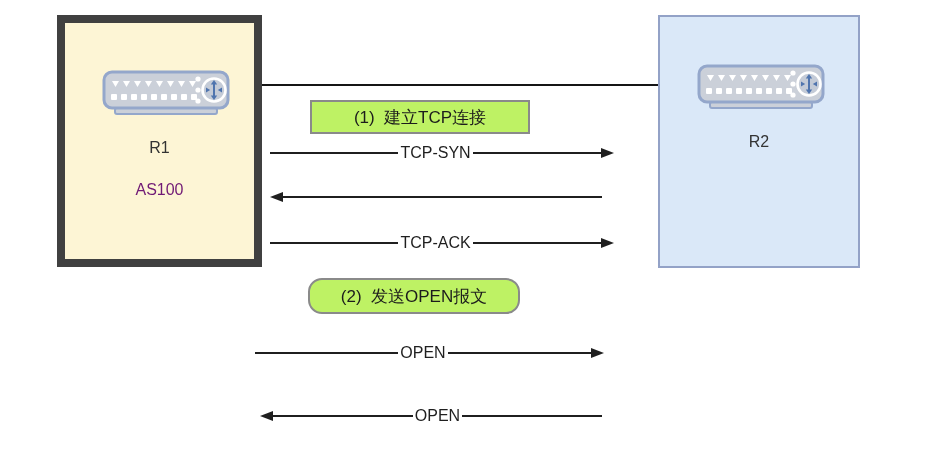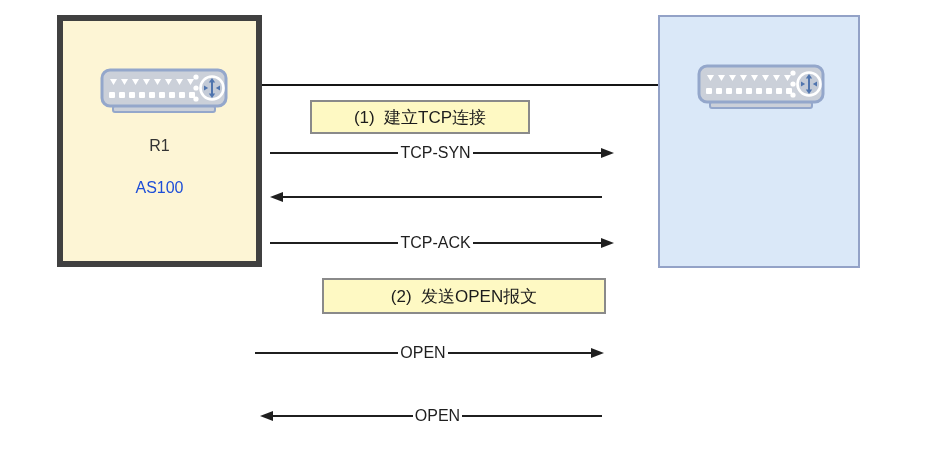--- a/index.html
+++ b/index.html
@@ -1,34 +1,34 @@
 <!DOCTYPE html>
 <html><head>
 <meta charset="utf-8">
 <style>
   html,body{margin:0;padding:0;background:#ffffff;}
   body{font-family:"Liberation Sans","DejaVu Sans",sans-serif;color:#2b2b2b;}
   .canvas{position:relative;width:935px;height:449px;background:#ffffff;overflow:hidden;}
 
   
   .node{position:absolute;box-sizing:border-box;}
-  .node-r1{left:57px;top:15px;width:205px;height:252px;background:#FDF5D5;border:6px solid #404040;}
+  .node-r1{left:57px;top:15px;width:205px;height:252px;background:#FDF5D5;border:8px solid #404040;}
   .node-r2{left:658px;top:15px;width:202px;height:253px;background:#DAE8F8;border:2px solid #93A2C7;}
   .router{position:absolute;left:36px;top:46px;width:130px;height:48px;}
   .node-name{position:absolute;left:0;top:116px;width:100%;text-align:center;font-size:16px;color:#333;}
-  .node-as{position:absolute;left:0;top:158px;width:100%;text-align:center;font-size:16px;color:#1d4ed8;}
+  .node-as{position:absolute;left:0;top:158px;width:100%;text-align:center;font-size:16px;color:#701a75;}
 
   
   .link-line{position:absolute;left:218px;top:84px;width:480px;height:0;border-top:2px solid #151515;}
 
   
-  .step{position:absolute;box-sizing:border-box;background:#fef9c3;border:2px solid #8A8A8A;
+  .step{position:absolute;box-sizing:border-box;background:#bef264;border:2px solid #8A8A8A;
         display:flex;align-items:center;justify-content:center;font-size:17px;color:#1c1c1c;white-space:pre;}
   .step-1{left:310px;top:100px;width:220px;height:34px;}
-  .step-2{left:322px;top:278px;width:284px;height:36px;}
+  .step-2{left:308px;top:278px;width:212px;height:36px;border-radius:14px;}
 
   
   .msg{position:absolute;height:20px;display:flex;align-items:center;}
   .msg .seg{flex:1;height:0;border-top:2px solid #1f1f1f;}
   .msg .lbl{padding:0 2px;font-size:16px;color:#1f1f1f;white-space:nowrap;line-height:20px;}
   .msg .head-r{width:0;height:0;border-top:5px solid transparent;border-bottom:5px solid transparent;border-left:13px solid #1f1f1f;}
   .msg .head-l{width:0;height:0;border-top:5px solid transparent;border-bottom:5px solid transparent;border-right:13px solid #1f1f1f;}
   .msg-tcp-syn{left:270px;top:143px;width:344px;}
   .msg-tcp-synack{left:270px;top:187px;width:332px;}
   .msg-tcp-ack{left:270px;top:233px;width:344px;}
@@ -109,20 +109,21 @@
       </g>
       <circle cx="113" cy="21" r="11.5" fill="#C4CBD7" stroke="#ffffff" stroke-width="2.6"></circle>
       <g fill="#4F74AE" stroke="#4F74AE">
         <line x1="113" y1="15" x2="113" y2="27" stroke-width="2"></line>
         <polygon points="113,11 109.8,15.4 116.2,15.4" stroke="none"></polygon>
         <polygon points="113,31 109.8,26.6 116.2,26.6" stroke="none"></polygon>
         <polygon points="109.2,21 105,18.4 105,23.6" stroke="none"></polygon>
         <polygon points="116.8,21 121,18.4 121,23.6" stroke="none"></polygon>
       </g>
     </svg>
+    <div class="node-name">R2</div>
   </div>
 
   <div class="step step-1">(1)  建立TCP连接</div>
 
   <div class="msg msg-tcp-syn">
     <div class="seg"></div>
     <span class="lbl">TCP-SYN</span>
     <div class="seg"></div>
     <div class="head-r"></div>
   </div>

